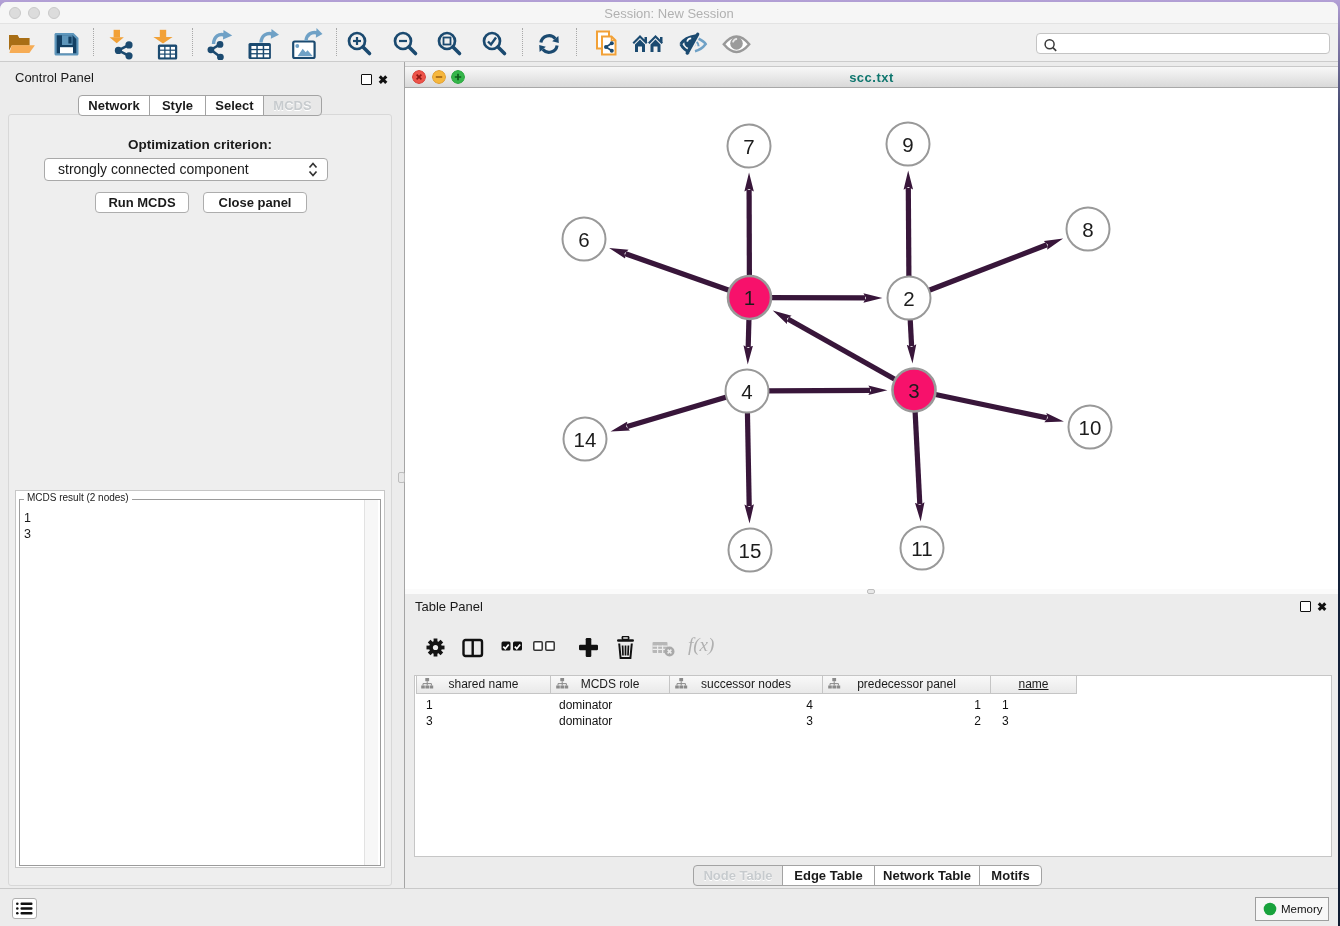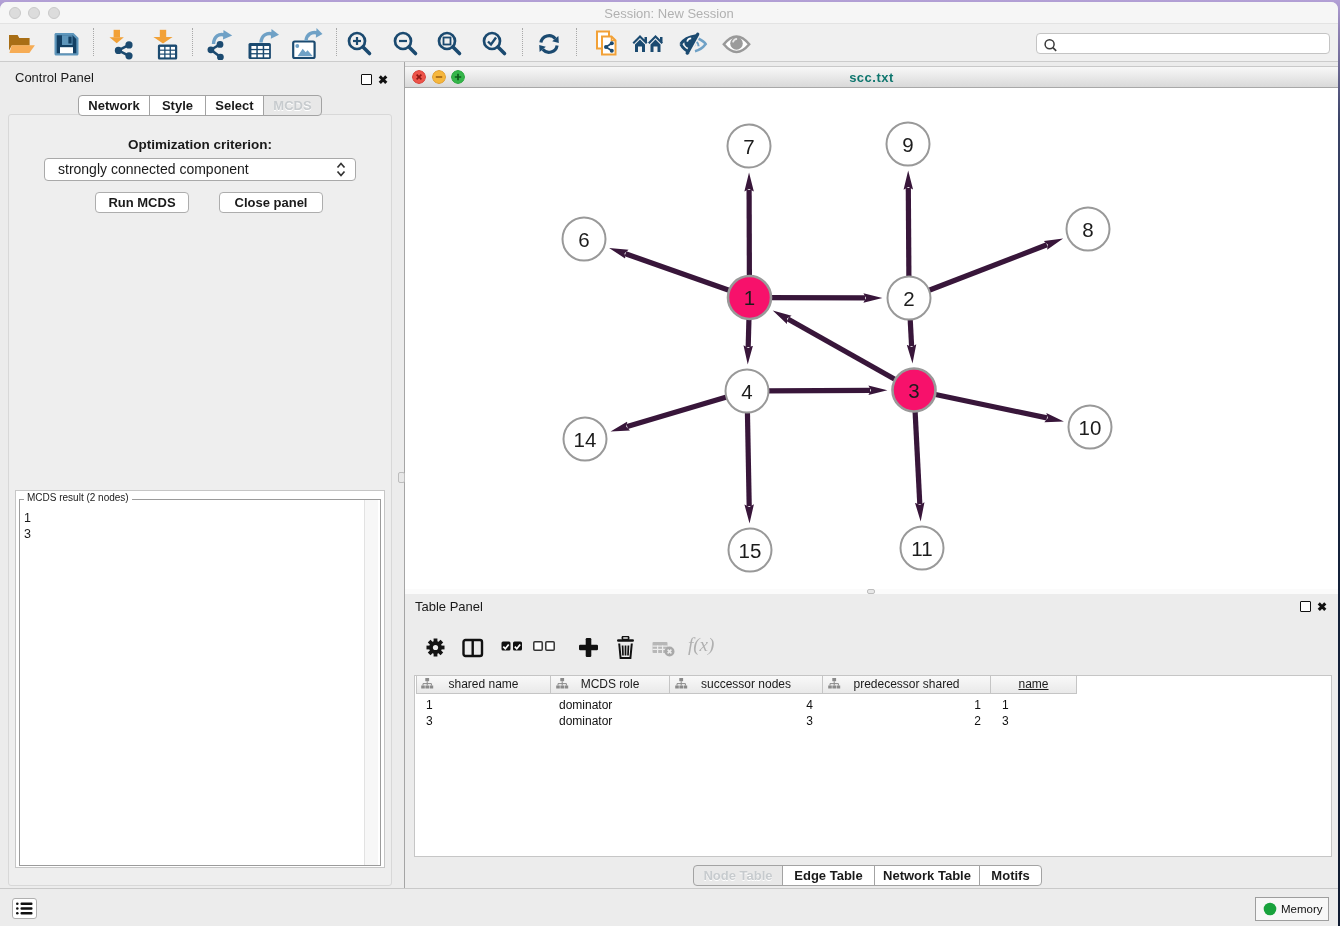--- a/index.html
+++ b/index.html
@@ -20,21 +20,21 @@
 .tsep { top:28px; width:1px; height:28px; border-left:1px dotted #a9a9a9; }
 #searchbox { left:1036px; top:33px; width:294px; height:21px; background:#fff; border:1px solid #c4c4c4; border-radius:4px; }
 
 #cp-title { left:15px; top:70px; font-size:13px; color:#1a1a1a; }
 .winbtn-sq { width:11px; height:11px; border:1.6px solid #111; background:#fff; border-radius:1px; }
 .winbtn-x { font-size:12px; font-weight:bold; color:#111; line-height:12px; }
 .tab { position:absolute; top:0; height:21px; background:#fff; border:1px solid #a3a3a3; font-size:13px; font-weight:bold; color:#1a1a1a; text-align:center; line-height:19px; }
 .tab.sel { background:#e8e8e8; color:#c7cbce; text-shadow:0 1px 0 #ffffff; }
 #cp-pane { left:8px; top:114px; width:384px; height:772px; background:#eeeeee; border:1px solid #d8d8d8; border-radius:3px; }
 #opt-label { left:0px; top:137px; width:400px; text-align:center; font-size:13.5px; font-weight:bold; color:#1a1a1a; }
-#combo { left:44px; top:158px; width:312px; height:23px; background:#fff; border:1px solid #a9a9a9; border-radius:4px; font-size:14px; color:#1a1a1a; line-height:21px; padding-left:13px; }
+#combo { left:44px; top:158px; width:284px; height:23px; background:#fff; border:1px solid #a9a9a9; border-radius:4px; font-size:14px; color:#1a1a1a; line-height:21px; padding-left:13px; }
 .btn { position:absolute; height:21px; background:#fff; border:1px solid #adadad; border-radius:4px; font-size:13px; font-weight:bold; color:#1a1a1a; text-align:center; line-height:19px; }
 #result-white { left:15px; top:490px; width:370px; height:378px; background:#fff; border:1px solid #c6c6c6; }
 #fieldset { left:19px; top:499px; width:362px; height:367px; border:1px solid #9b9b9b; }
 #fieldset-title { left:24px; top:492px; background:#fff; padding:0 3px; font-size:10px; color:#1a1a1a; }
 #res1 { left:24px; top:511px; font-size:12.5px; color:#1a1a1a; }
 #res3 { left:24px; top:527px; font-size:12.5px; color:#1a1a1a; }
 #res-scroll { left:364px; top:500px; width:14px; height:365px; background:#f7f7f7; border-left:1px solid #e2e2e2; }
 
 #vdiv { left:404px; top:62px; width:1px; height:826px; background:#a5a5a5; }
 #vgrip { left:398px; top:472px; width:7px; height:11px; background:#e8e8e8; border:1px solid #bdbdbd; border-radius:2px; }
@@ -218,21 +218,21 @@
 <div class="tab abs" style="left:78px;top:95px;width:72px;border-radius:4px 0 0 4px;">Network</div>
 <div class="tab abs" style="left:149px;top:95px;width:57px;">Style</div>
 <div class="tab abs" style="left:205px;top:95px;width:59px;">Select</div>
 <div class="tab sel abs" style="left:263px;top:95px;width:59px;border-radius:0 4px 4px 0;">MCDS</div>
 <div id="opt-label" class="abs">Optimization criterion:</div>
 <div id="combo" class="abs">strongly connected component<svg width="10" height="15" style="position:absolute;right:9px;top:3px">
       <path d="M1.5,5.5 L5,1.5 L8.5,5.5" fill="none" stroke="#333" stroke-width="1.7"></path>
       <path d="M1.5,9.5 L5,13.5 L8.5,9.5" fill="none" stroke="#333" stroke-width="1.7"></path>
     </svg></div>
 <div class="btn abs" style="left:95px;top:192px;width:94px;">Run MCDS</div>
-<div class="btn abs" style="left:203px;top:192px;width:104px;margin-left:16px;">Close panel</div>
+<div class="btn abs" style="left:203px;top:192px;width:104px;">Close panel</div>
 <div id="result-white" class="abs"></div>
 <div id="fieldset" class="abs"></div>
 <div id="res-scroll" class="abs"></div>
 <div id="fieldset-title" class="abs">MCDS result (2 nodes)</div>
 <div id="res1" class="abs">1</div>
 <div id="res3" class="abs">3</div>
 <div id="vdiv" class="abs"></div>
 <div id="vgrip" class="abs"></div>
 
 <div id="net-titlebar" class="abs"></div>
@@ -404,21 +404,21 @@
       <rect x="8.6" y="7.5" width="3.6" height="3"></rect>
     </g>
     <g stroke="#8a8a8a" stroke-width="1" fill="none">
       <path d="M6.2,3.2 L6.2,5.6 M2,7.5 L2,5.6 L10.4,5.6 L10.4,7.5 M6.2,5.6 L6.2,7.5"></path>
     </g>
   </svg>
 <div id="tbl-header" class="abs">
   <div class="hcell first" style="left:2px;width:135px;">shared name</div>
   <div class="hcell" style="left:137px;width:119px;">MCDS role</div>
   <div class="hcell" style="left:256px;width:153px;">successor nodes</div>
-  <div class="hcell" style="left:409px;width:168px;">predecessor shared</div>
+  <div class="hcell" style="left:409px;width:168px;">predecessor panel</div>
   <div class="hcell" style="left:577px;width:86px;text-decoration:underline;">name</div>
 </div>
 <div id="tbl-white" class="abs"></div>
 <div class="cell abs" style="left:426px;top:698px;">1</div>
 <div class="cell abs" style="left:559px;top:698px;">dominator</div>
 <div class="cell abs" style="left:672px;top:698px;width:141px;text-align:right;">4</div>
 <div class="cell abs" style="left:824px;top:698px;width:157px;text-align:right;">1</div>
 <div class="cell abs" style="left:1002px;top:698px;">1</div>
 <div class="cell abs" style="left:426px;top:714px;">3</div>
 <div class="cell abs" style="left:559px;top:714px;">dominator</div>

